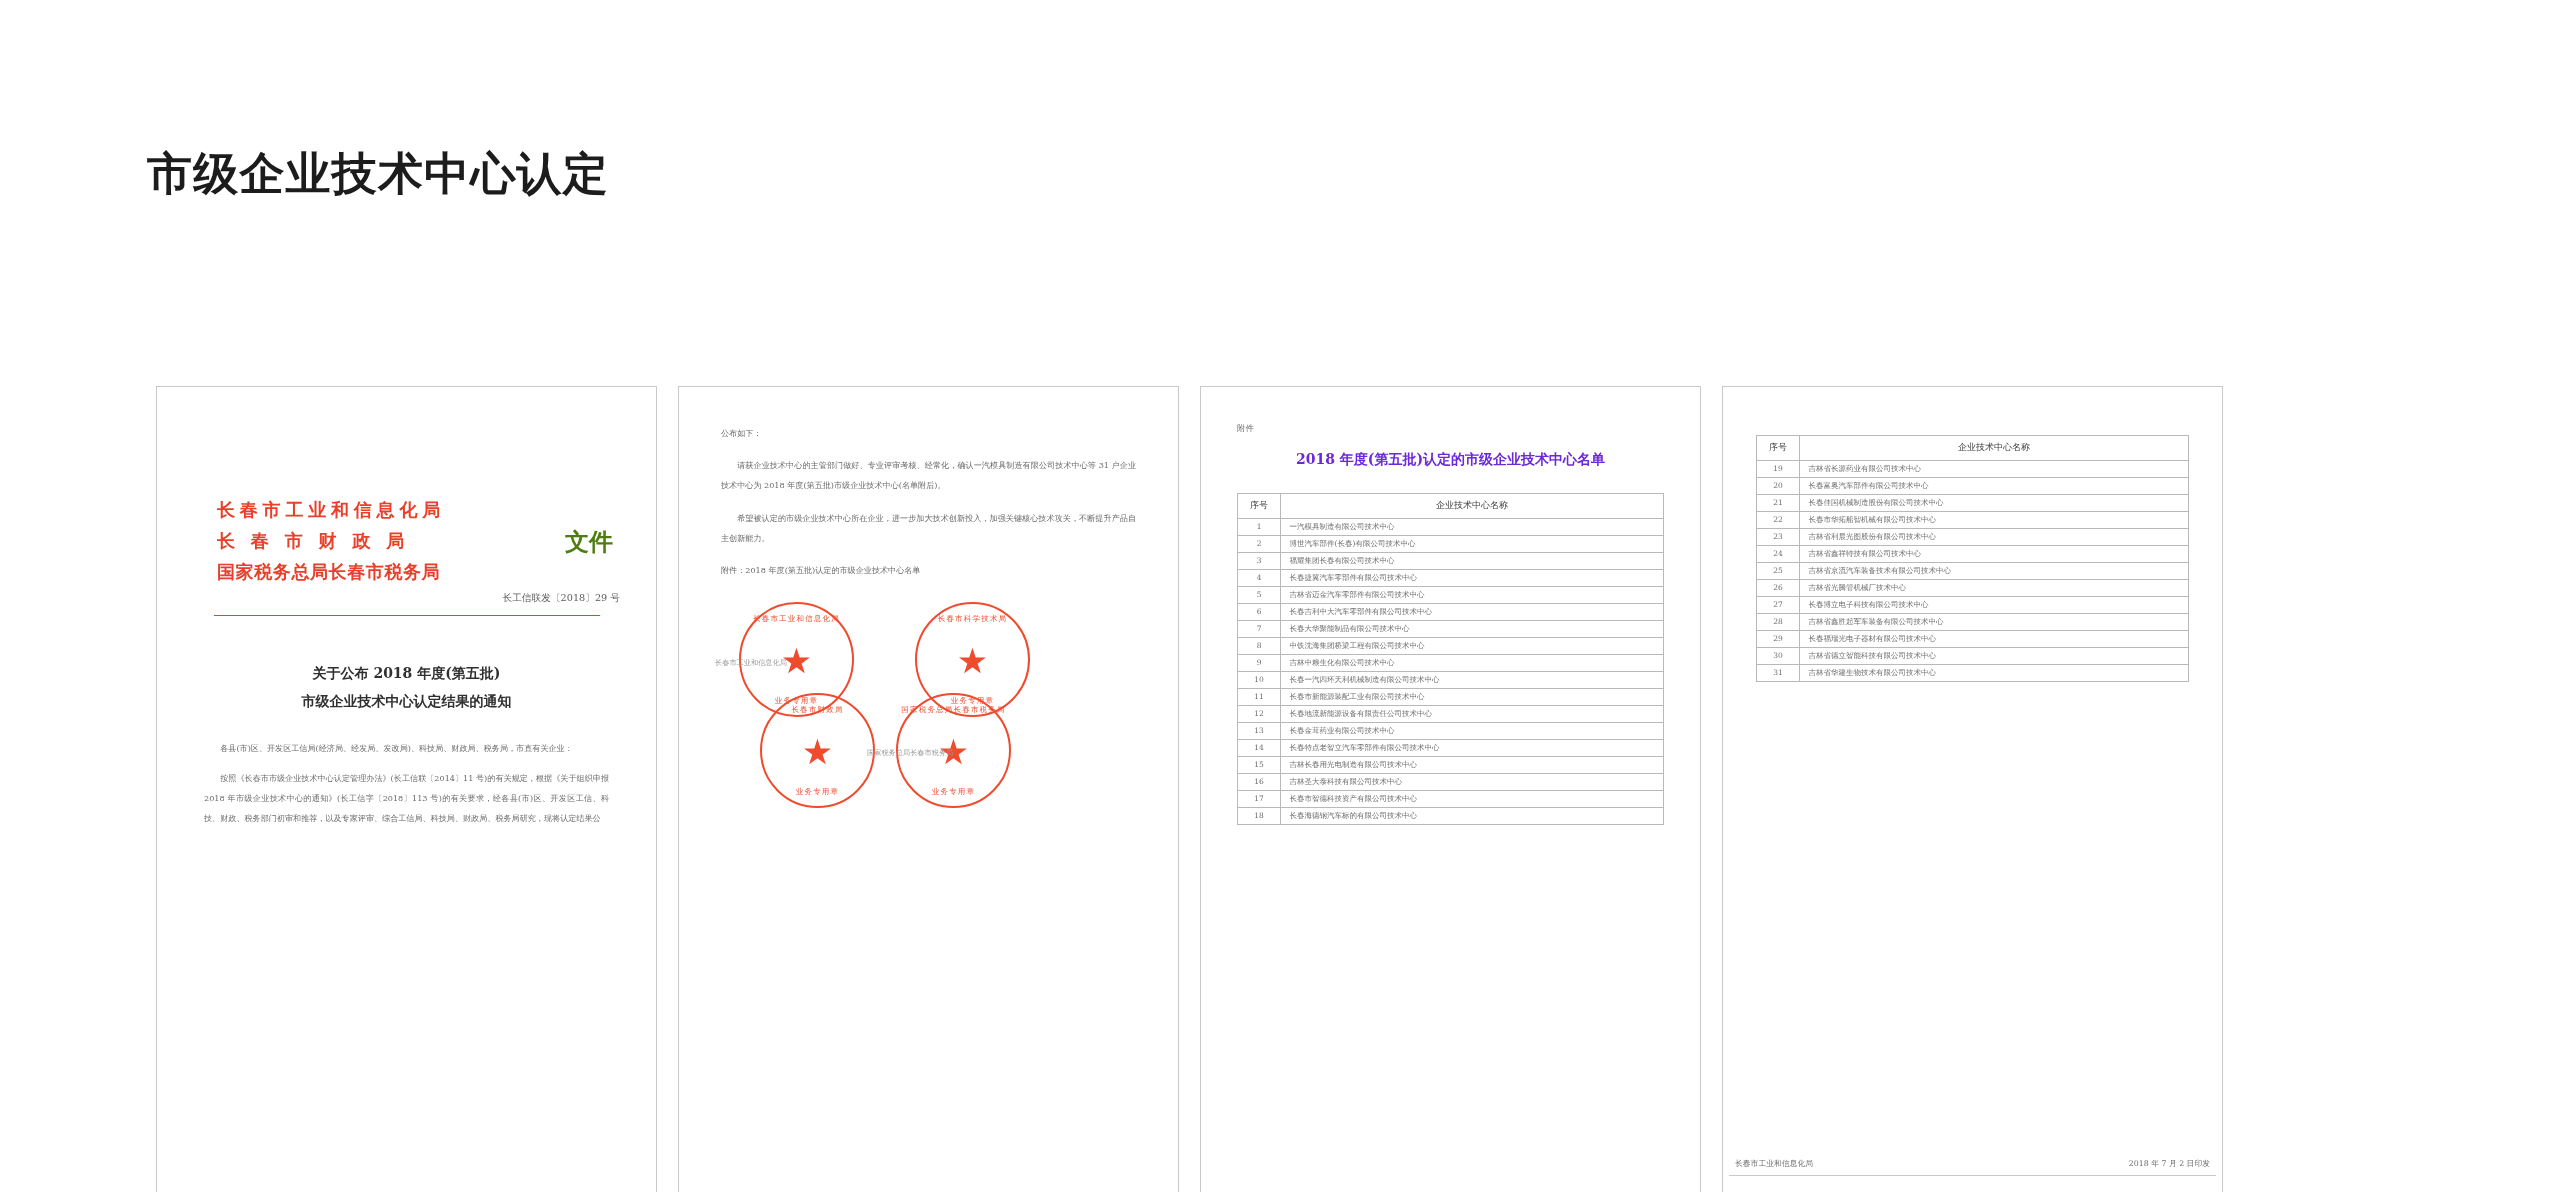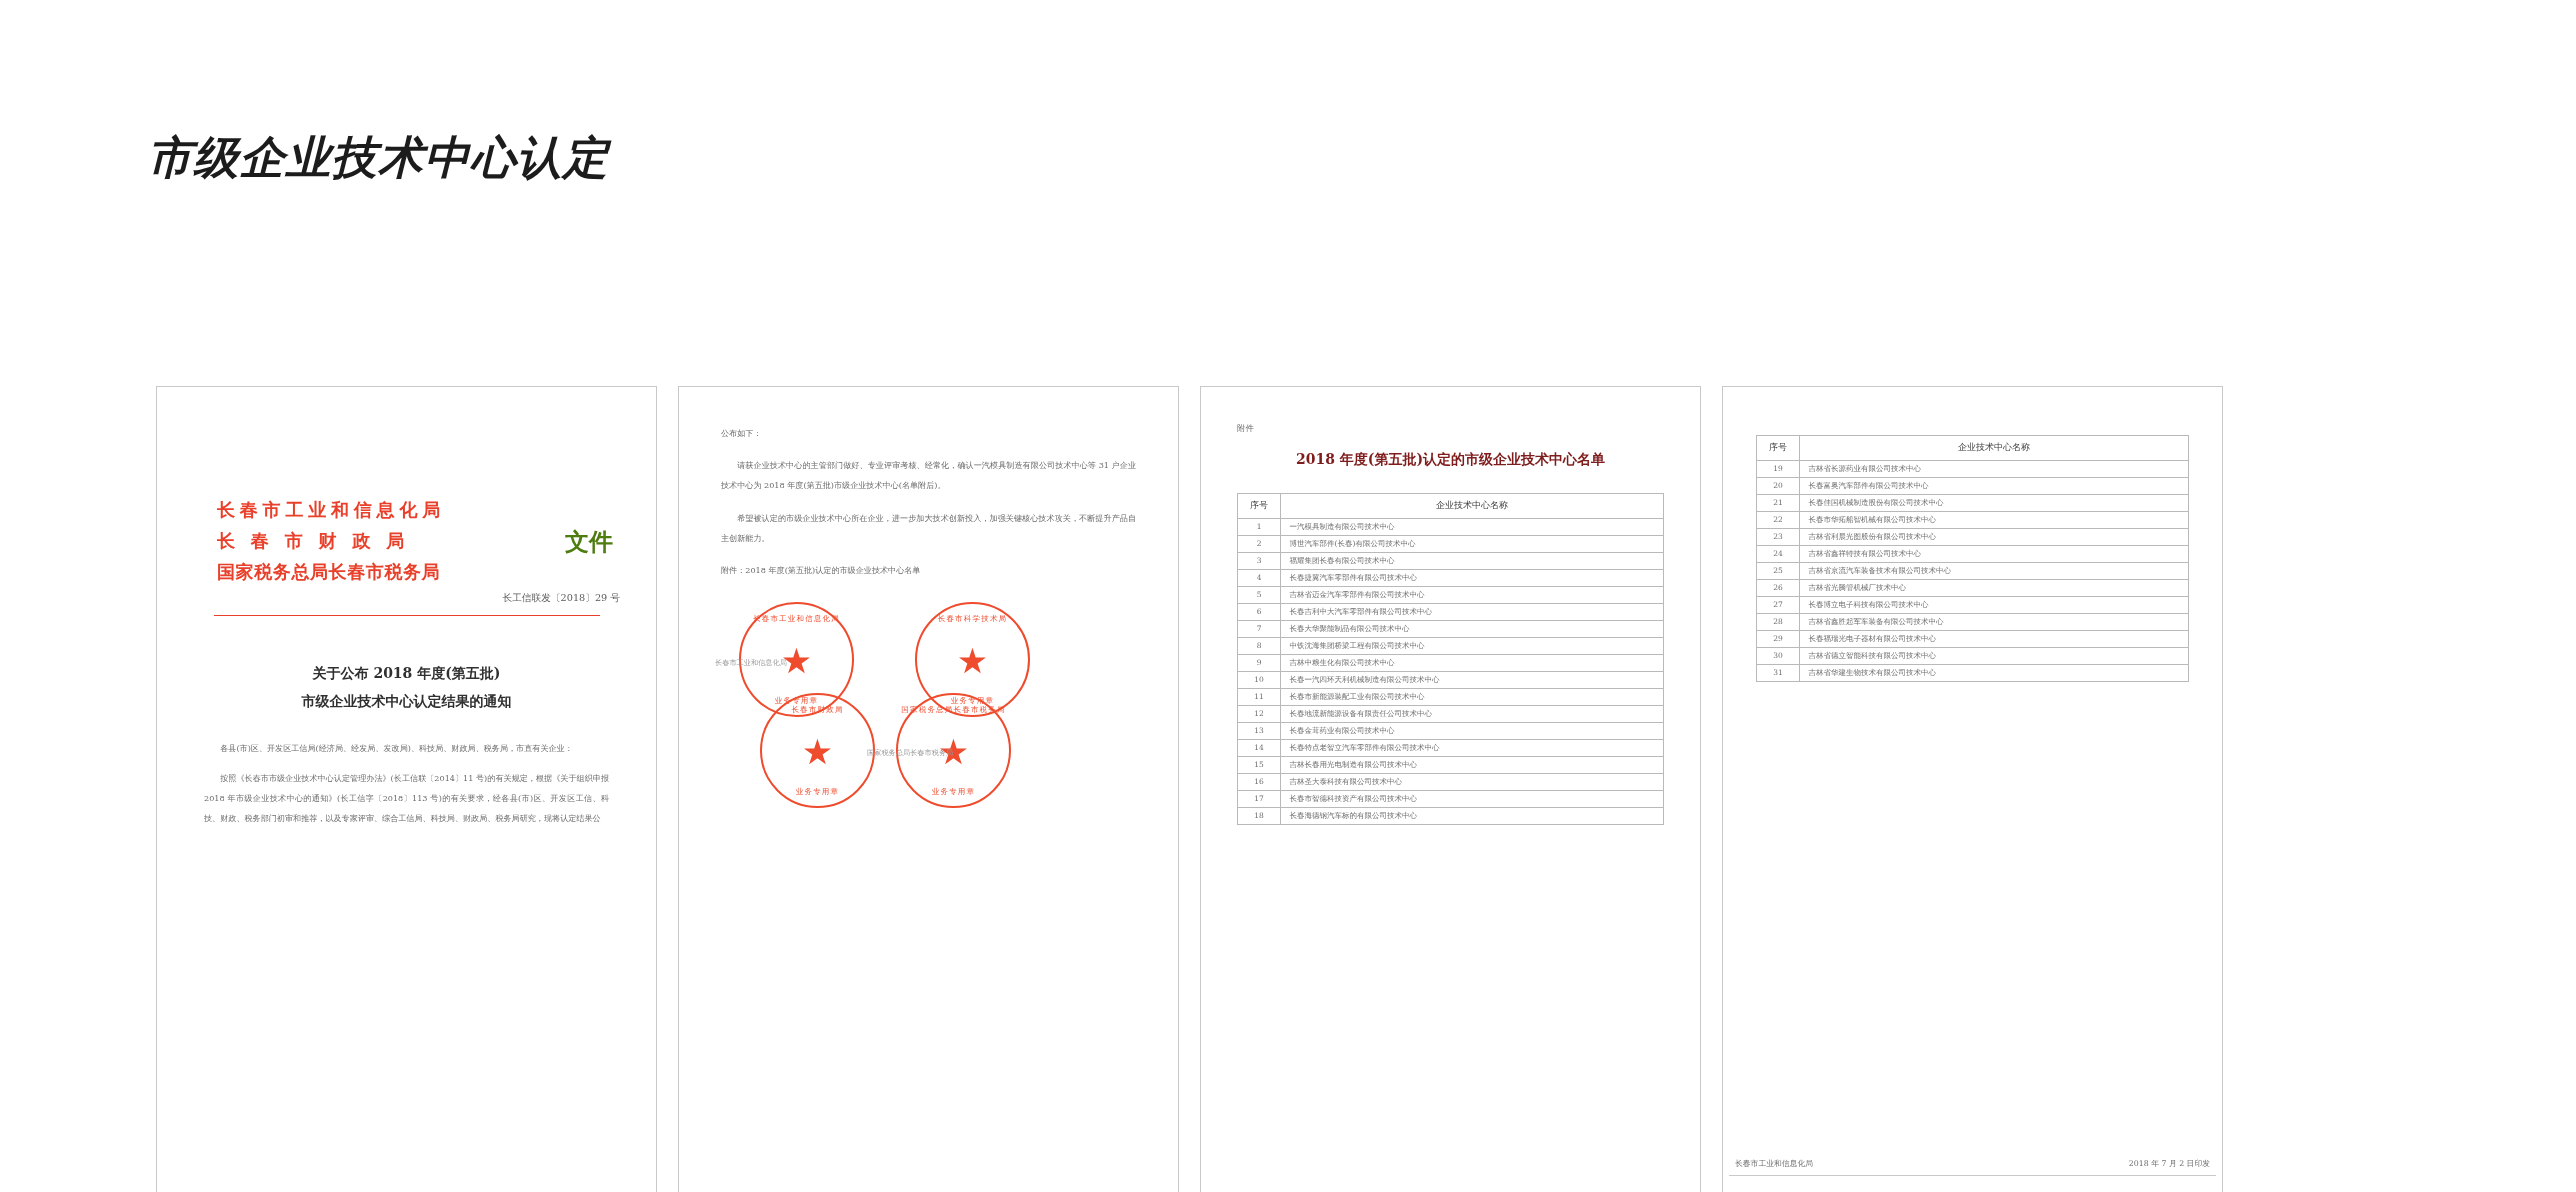--- a/index.html
+++ b/index.html
@@ -12,27 +12,26 @@
     height: 1192px;
     font-family: "Liberation Sans", sans-serif;
     position: relative;
     overflow: hidden;
   }
 
   
   .page-title {
     position: absolute;
     left: 147px;
-    top: 128px;
+    top: 144px;
     font-size: 45px;
     font-weight: bold;
     color: #1c1c1c;
     letter-spacing: 1.2px;
     font-family: "DejaVu Sans", "Liberation Sans", sans-serif;
-    font-style: italic;
   }
 
   
   .doc-row {
     position: absolute;
     left: 156px;
     top: 386px;
     display: flex;
     gap: 21px;
   }
@@ -181,21 +180,21 @@
   .attach-label {
     font-size: 8.4px;
     color: #6a6a6a;
     font-family: "DejaVu Serif", "Liberation Serif", serif;
     margin-bottom: 17px;
   }
   .list-title {
     text-align: center;
     font-size: 14px;
     font-weight: bold;
-    color: #7f1d1d;
+    color: #6d28d9;
     margin-bottom: 24px;
     font-family: "DejaVu Serif", "Liberation Serif", serif;
     white-space: nowrap;
   }
   table.listing {
     width: 100%;
     border-collapse: collapse;
     font-family: "DejaVu Serif", "Liberation Serif", serif;
   }
   table.listing th, table.listing td {

